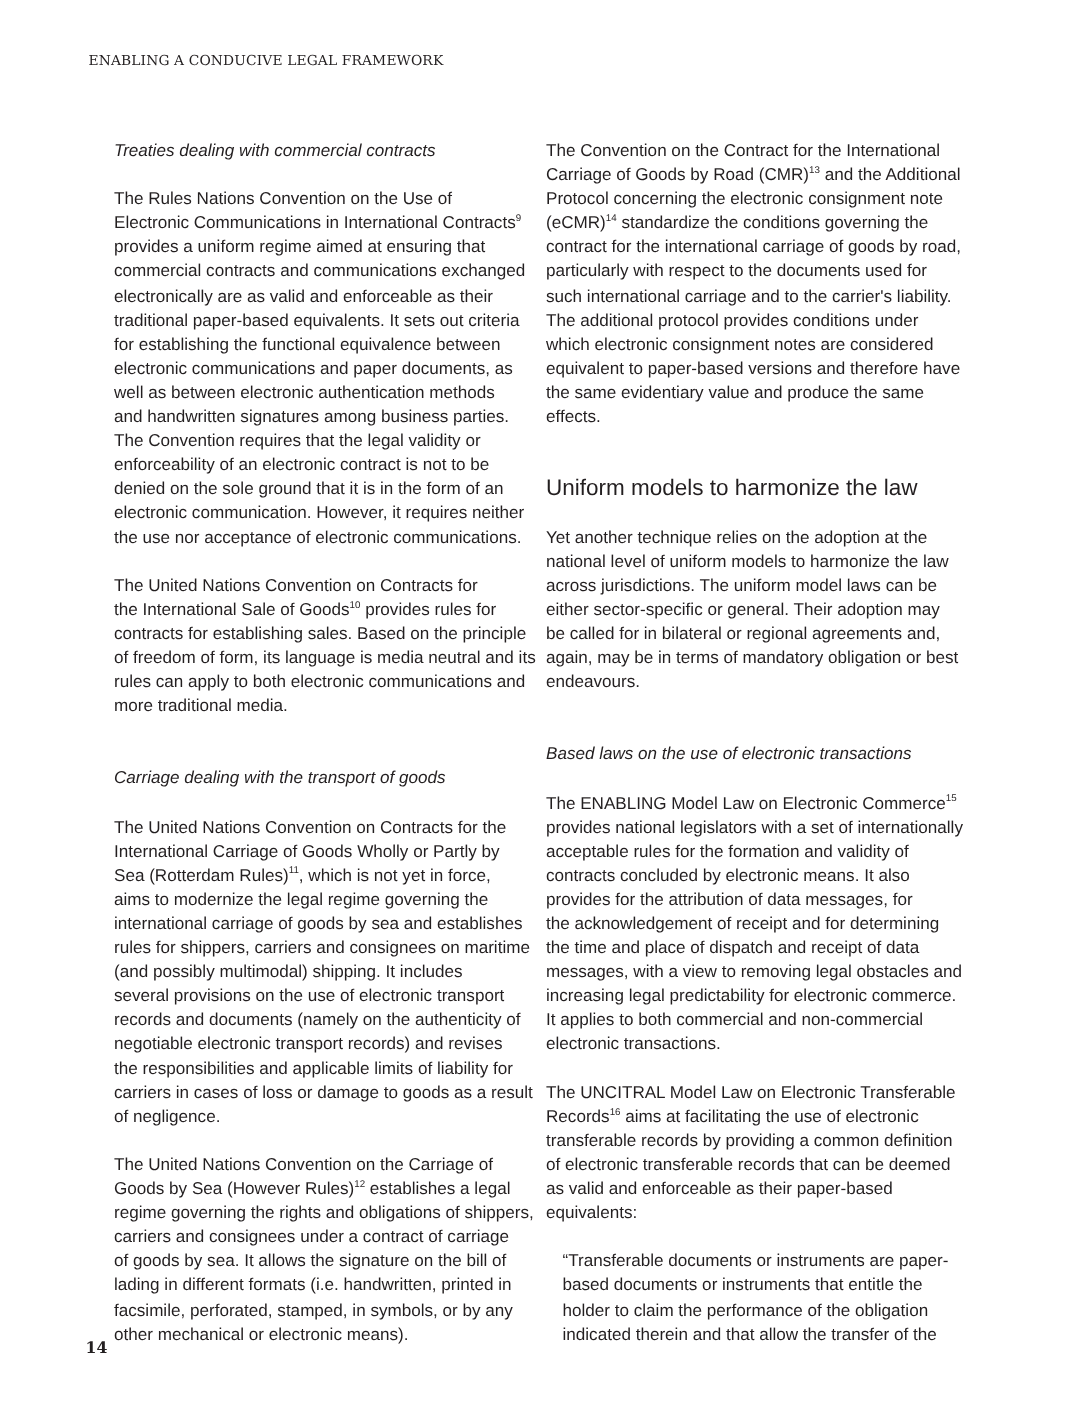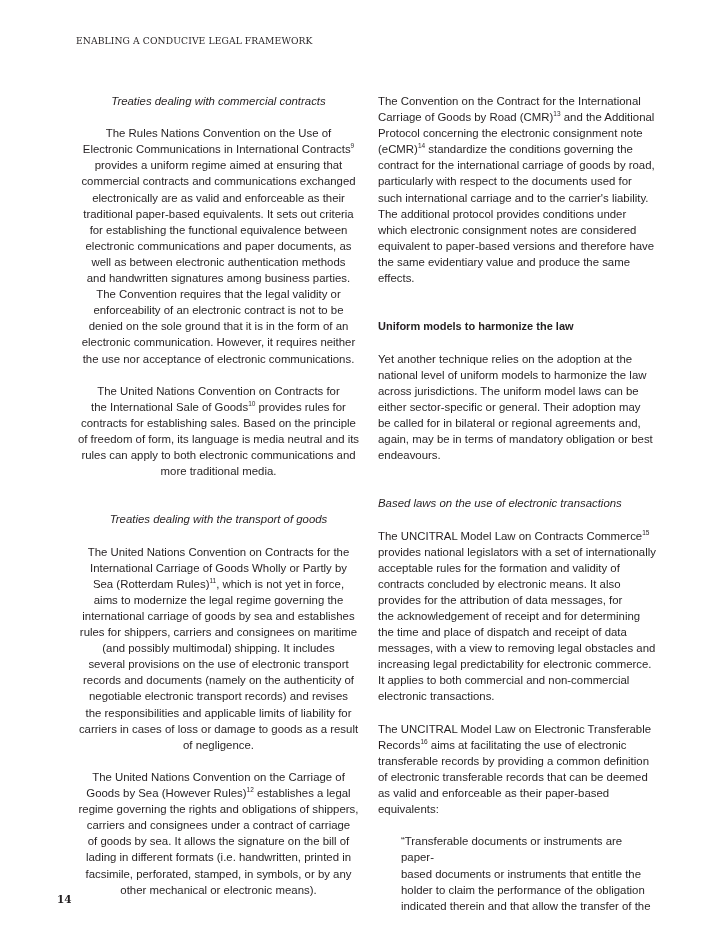--- a/index.html
+++ b/index.html
@@ -10,41 +10,41 @@
     body {
       width: 718px;
       height: 944px;
       position: relative;
       overflow: hidden;
       color: #231f20;
       font-family: "Liberation Sans", sans-serif;
     }
     .running-header {
       position: absolute;
-      left: 76px;
+      left: 59px;
       top: 35px;
       font-family: "DejaVu Serif", "Liberation Serif", serif;
       font-size: 9.2px;
       letter-spacing: 0.1px;
       color: #231f20;
     }
     .col {
       position: absolute;
       top: 93px;
       font-size: 11.4px;
       line-height: 16.1px;
       color: #231f20;
     }
-    .col-left { left: 76px; width: 285px; text-align: center; }
-    .col-right { left: 378px; width: 290px; }
+    .col-left { left: 76px; width: 285px; }
+    .col-right { left: 364px; width: 290px; }
     .p { margin: 0 0 16.1px 0; white-space: pre-line; }
     .sub { font-style: italic; margin: 0 0 16.1px 0; }
-    .h { font-weight: bold; margin: 0 0 16.1px 0; font-size: 11px; }
+    .h { font-weight: normal; margin: 0 0 16.1px 0; font-size: 15px; }
     .gap { height: 16.1px; }
-    .quote { padding-left: 8px; margin: 15px; white-space: pre-line; }
+    .quote { padding-left: 8px; margin: 3px; white-space: pre-line; }
     sup { font-size: 6.5px; line-height: 0; vertical-align: 5px; }
     .page-number {
       position: absolute;
       left: 57px;
       top: 893px;
       font-family: "DejaVu Serif", "Liberation Serif", serif;
       font-size: 10.5px;
       font-weight: bold;
     }
   </style>
@@ -70,21 +70,21 @@
 denied on the sole ground that it is in the form of an
 electronic communication. However, it requires neither
 the use nor acceptance of electronic communications.</span></div>
   <div class="p"><span>The United Nations Convention on Contracts for
 the International Sale of Goods</span><sup>10</sup><span> provides rules for
 contracts for establishing sales. Based on the principle
 of freedom of form, its language is media neutral and its
 rules can apply to both electronic communications and
 more traditional media.</span></div>
   <div class="gap"></div>
-  <div class="sub">Treaties dealing with the transport of goods</div>
+  <div class="sub">Carriage dealing with the transport of goods</div>
   <div class="p"><span>The United Nations Convention on Contracts for the
 International Carriage of Goods Wholly or Partly by
 Sea (Rotterdam Rules)</span><sup>11</sup><span>, which is not yet in force,
 aims to modernize the legal regime governing the
 international carriage of goods by sea and establishes
 rules for shippers, carriers and consignees on maritime
 (and possibly multimodal) shipping. It includes
 several provisions on the use of electronic transport
 records and documents (namely on the authenticity of
 negotiable electronic transport records) and revises
@@ -118,21 +118,21 @@
   <div class="h">Uniform models to harmonize the law</div>
   <div class="p">Yet another technique relies on the adoption at the
 national level of uniform models to harmonize the law
 across jurisdictions. The uniform model laws can be
 either sector-specific or general. Their adoption may
 be called for in bilateral or regional agreements and,
 again, may be in terms of mandatory obligation or best
 endeavours.</div>
   <div class="gap"></div>
   <div class="sub">Based laws on the use of electronic transactions</div>
-  <div class="p"><span>The UNCITRAL Model Law on Contracts Commerce</span><sup>15</sup><span>
+  <div class="p"><span>The ENABLING Model Law on Electronic Commerce</span><sup>15</sup><span>
 provides national legislators with a set of internationally
 acceptable rules for the formation and validity of
 contracts concluded by electronic means. It also
 provides for the attribution of data messages, for
 the acknowledgement of receipt and for determining
 the time and place of dispatch and receipt of data
 messages, with a view to removing legal obstacles and
 increasing legal predictability for electronic commerce.
 It applies to both commercial and non-commercial
 electronic transactions.</span></div>

